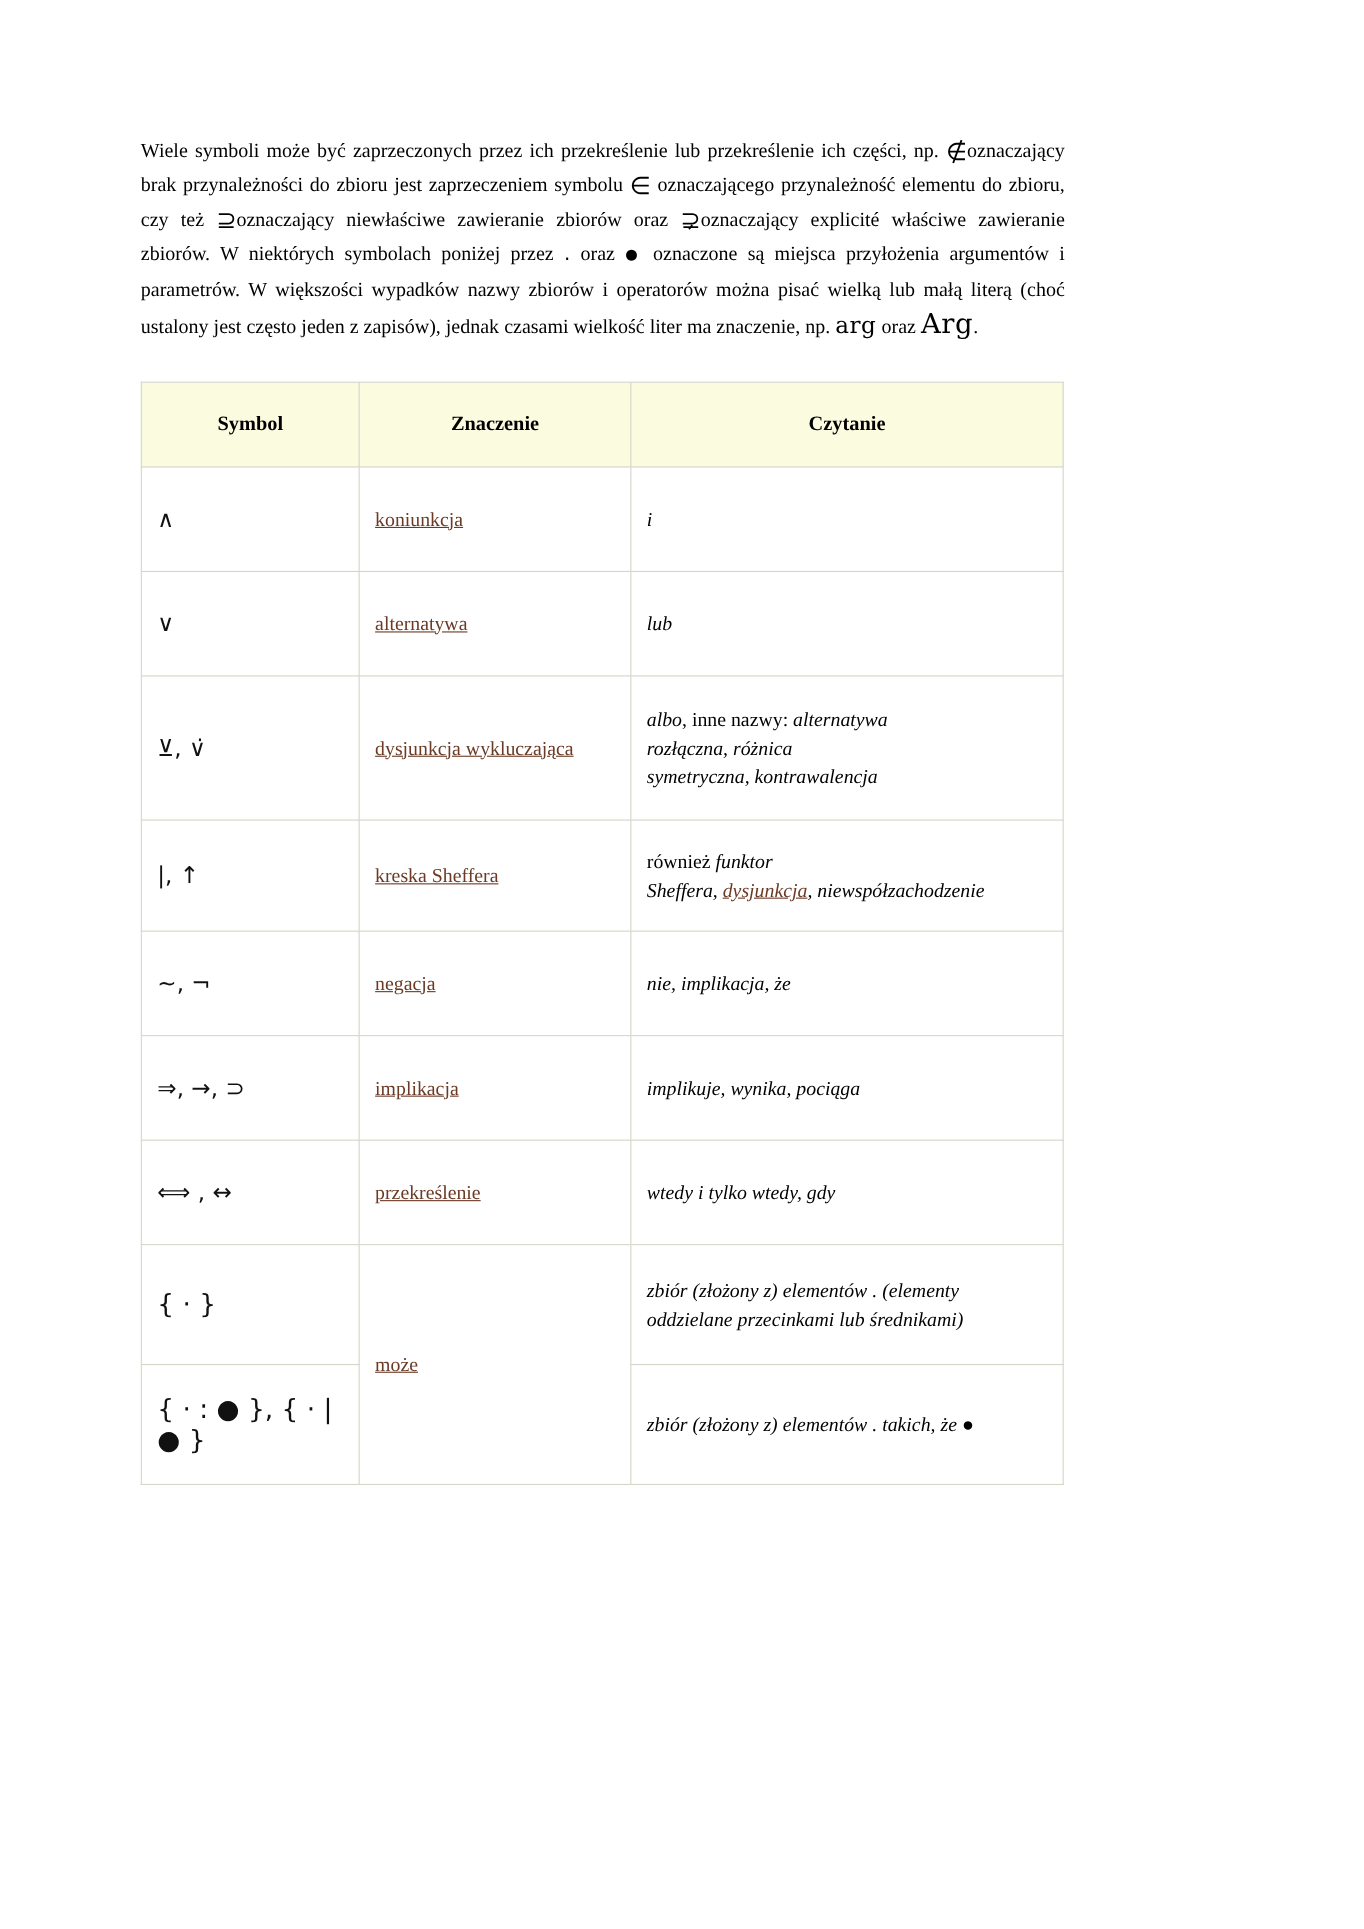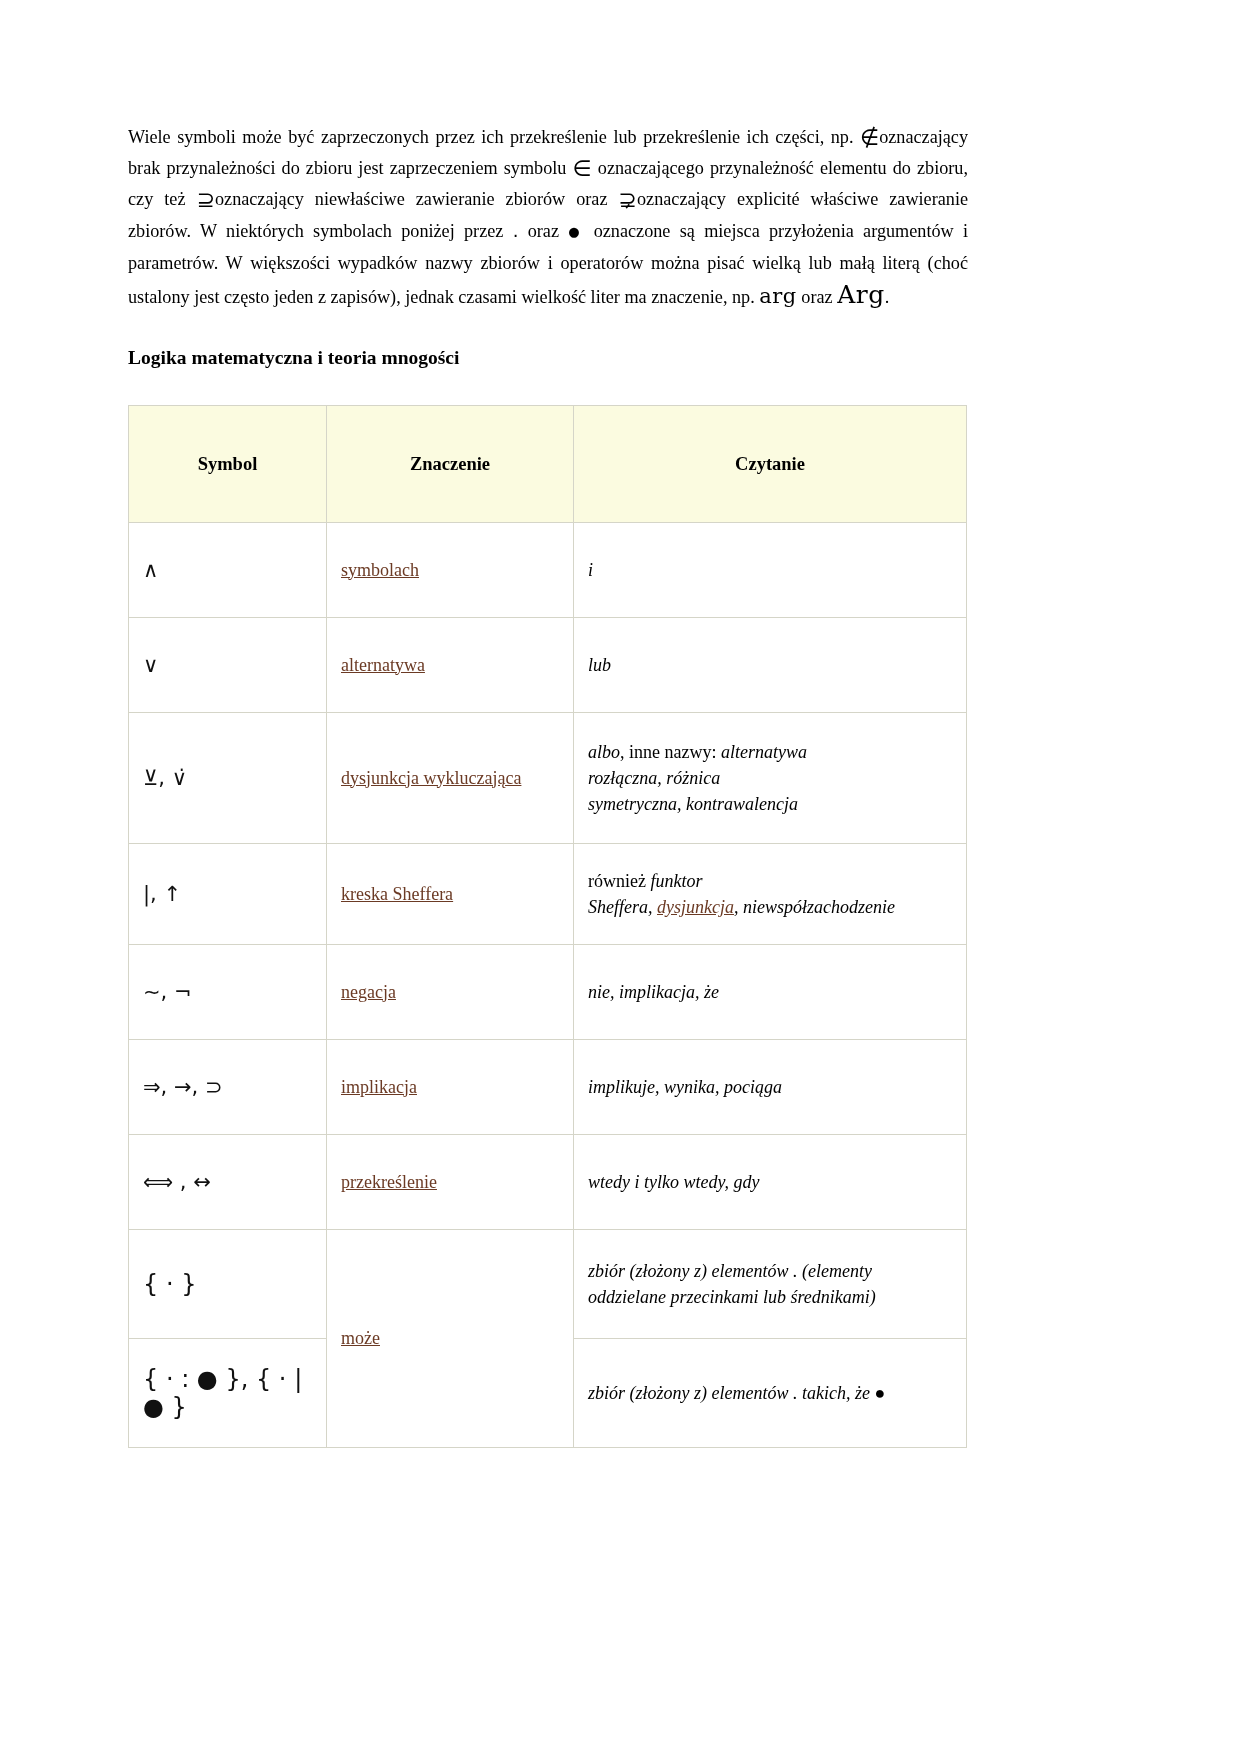--- a/index.html
+++ b/index.html
@@ -85,21 +85,21 @@
     border: 1px solid #d5d5c8;
     vertical-align: middle;
     padding: 8px 14px;
   }
   table.symtable thead th {
     background: #fbfbe0;
     text-align: center;
     font-weight: bold;
     font-size: 18.5px;
     height: 76px;
-    padding: 20px 10px;
+    padding: 0 10px;
   }
   col.c-symbol { width: 198px; }
   col.c-meaning { width: 247px; }
   col.c-reading { width: 393px; }
 
   td.cell-symbol {
     font-family: "DejaVu Sans", "Liberation Sans", sans-serif;
     font-size: 21px;
     text-align: left;
     padding-left: 14px;
@@ -143,40 +143,39 @@
 </style>
 </head>
 <body>
 
 <div class="page">
   <div class="content">
 
 
     <p class="intro"><span>Wiele symboli może być zaprzeczonych przez ich przekreślenie lub przekreślenie ich części, np.</span> <span class="mathsym-big">∉</span><span>oznaczający brak przynależności do zbioru jest zaprzeczeniem symbolu</span> <span class="mathsym-big">∈</span> <span>oznaczającego przynależność elementu do zbioru, czy też</span> <span class="mathsym-big">⊇</span><span>oznaczający niewłaściwe zawieranie zbiorów oraz</span> <span class="mathsym-big">⊋</span><span>oznaczający</span> <span class="ital">explicité</span> <span>właściwe zawieranie zbiorów. W niektórych symbolach poniżej przez</span> <span class="dotsym">.</span> <span>oraz</span> <span class="bulletsym">●</span> <span>oznaczone są miejsca przyłożenia argumentów i parametrów. W większości wypadków nazwy zbiorów i operatorów można pisać wielką lub małą literą (choć ustalony jest często jeden z zapisów), jednak czasami wielkość liter ma znaczenie, np.</span> <span class="romanfn">arg</span> <span>oraz</span> <span class="romanfn-lg">Arg</span><span>.</span></p>
 
-    <h2 class="section-title">Logika matematyczna i teoria mnogości</h2>
 
     <table class="symtable">
       <colgroup>
         <col class="c-symbol">
         <col class="c-meaning">
         <col class="c-reading">
       </colgroup>
       <thead>
         <tr>
           <th>Symbol</th>
           <th>Znaczenie</th>
           <th>Czytanie</th>
         </tr>
       </thead>
       <tbody>
 
         <tr class="r-h1">
           <td class="cell-symbol">∧</td>
-          <td class="cell-meaning"><a class="wlink">symbolach</a></td>
+          <td class="cell-meaning"><a class="wlink">koniunkcja</a></td>
           <td class="cell-reading">i</td>
         </tr>
 
         <tr class="r-h2">
           <td class="cell-symbol">∨</td>
           <td class="cell-meaning"><a class="wlink">alternatywa</a></td>
           <td class="cell-reading">lub</td>
         </tr>
 
         <tr class="r-h3">

